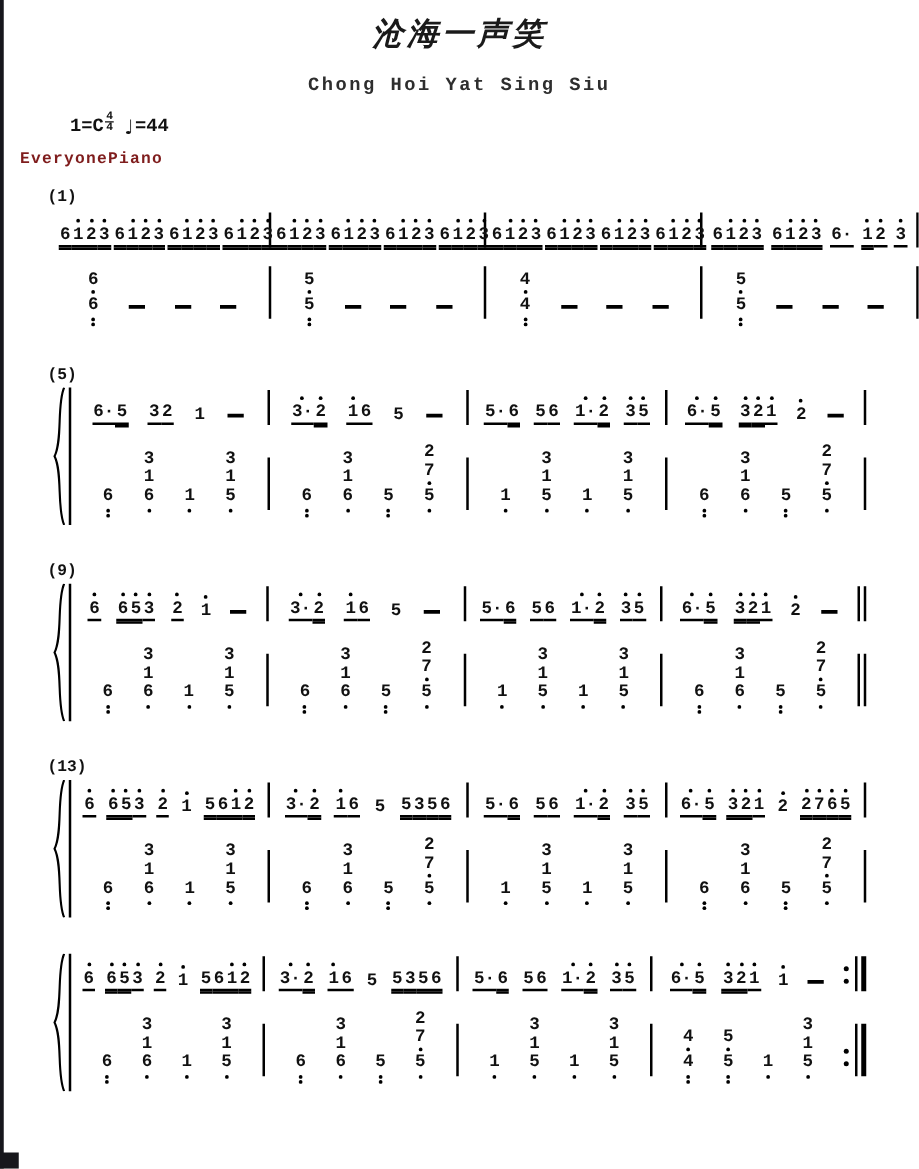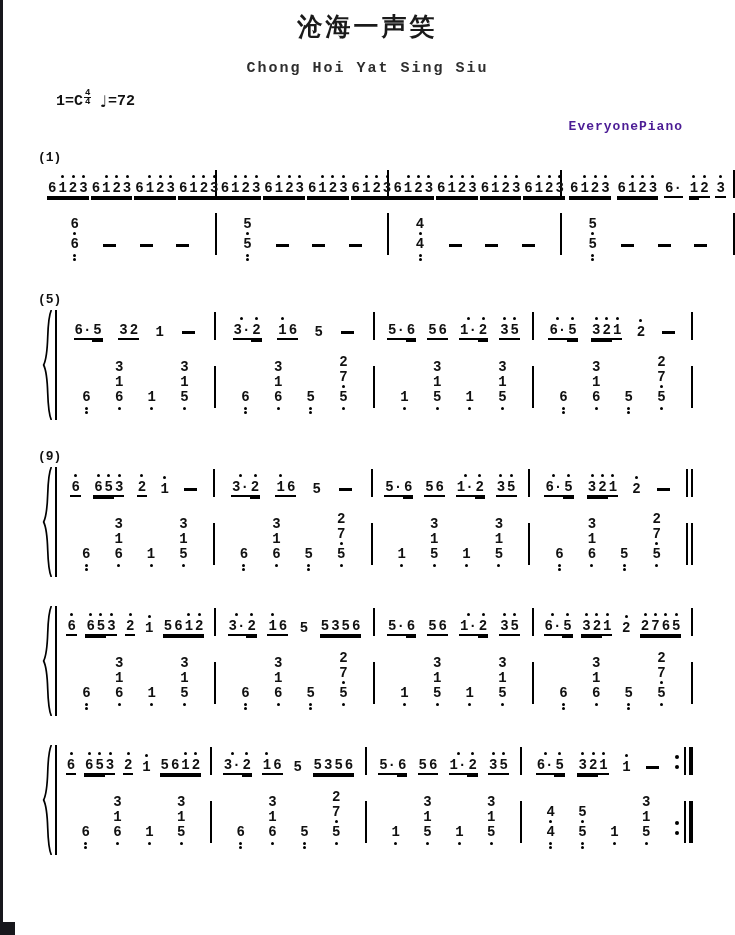--- a/index.html
+++ b/index.html
@@ -5,31 +5,31 @@
   html,body{margin:0;padding:0;}
   body{
     width:735px;height:935px;background:#ffffff;position:relative;overflow:hidden;
     font-family:"Liberation Mono",monospace;color:#111;
   }
   .left-edge{position:absolute;left:0;top:0;width:3px;height:935px;background:#17171c;}
   .corner-mark{position:absolute;left:0;bottom:0;width:15px;height:13px;background:#17171c;}
 
   .title{
     text-align:center;margin-top:10px;font-size:25px;font-weight:bold;letter-spacing:3px;
-    font-family:"DejaVu Sans",sans-serif;color:#1a1a1a;
+    font-family:"DejaVu Sans",sans-serif;color:#1a1a1a;font-style:italic;
   }
   .subtitle{
     text-align:center;margin-top:17px;font-size:15px;font-weight:bold;letter-spacing:2px;
     color:#2e2e2e;font-family:"Liberation Mono",monospace;
   }
   .meta-row{margin:14px 0 0 56px;font-size:15px;font-weight:bold;display:flex;align-items:center;height:20px;}
   .frac{display:inline-flex;flex-direction:column;align-items:center;font-size:9px;line-height:8px;margin:-8px 8px 0 1px;font-weight:bold;}
   .frac .ft{border-bottom:1px solid #111;padding:0 1px;}
   .tempo-note{font-family:"DejaVu Sans",sans-serif;font-size:16px;margin-right:1px;}
-  .credit{ text-align:right;margin:8px 52px 0 16px;font-size:13px;font-weight:bold;letter-spacing:1px;color:#4c1d95;}
+  .credit{ margin:8px 52px 0 16px;font-size:13px;font-weight:bold;letter-spacing:1px;color:#7f1d1d;}
 
   #score{margin:16px 42px 0 42px;}
   .system{margin-bottom:29px;}
   .syslabel{font-size:13px;font-weight:bold;margin:0 0 3px -4px;}
   .sysbody{display:flex;align-items:stretch;}
   .bracesvg{width:11px;align-self:stretch;margin-right:2px;}
   .startbar{width:2px;background:#000;}
   .staves{flex:1;display:flex;flex-direction:column;gap:15px;padding-top:2px;}
   .staffrow{display:flex;align-items:flex-end;}
   .measure{flex:1;display:flex;align-items:flex-end;justify-content:space-evenly;padding:0 2px;min-width:0;}
@@ -73,21 +73,21 @@
 <div class="title">沧海一声笑</div>
 <div class="subtitle">Chong Hoi Yat Sing Siu</div>
 
 <div class="meta-row">
   <span>1=C</span>
   <span class="frac">
     <span class="ft">4</span>
     <span>4</span>
   </span>
   <span class="tempo-note">♩</span>
-  <span>=72</span>
+  <span>=44</span>
 </div>
 
 <div class="credit">EveryonePiano</div>
 
 <div id="score">
     <div class="system">
       <div class="syslabel">(1)</div>
       <div class="sysbody">
         <svg viewBox="0 0 10 100" preserveAspectRatio="none" class="bracesvg">
           <path d="M8.5,0 C3,12 7.5,38 1.5,50 C7.5,62 3,88 8.5,100" fill="none" stroke="#000" stroke-width="1.7" vector-effect="non-scaling-stroke"></path>
@@ -1431,20 +1431,21 @@
             </div>
             <div class="endgrp">
               <div class="bar"></div>
               <div class="bar"></div>
             </div>
           </div>
         </div>
       </div>
     </div>
     <div class="system">
+      <div class="syslabel">(13)</div>
       <div class="sysbody">
         <svg viewBox="0 0 10 100" preserveAspectRatio="none" class="bracesvg">
           <path d="M8.5,0 C3,12 7.5,38 1.5,50 C7.5,62 3,88 8.5,100" fill="none" stroke="#000" stroke-width="1.7" vector-effect="non-scaling-stroke"></path>
         </svg>
         <div class="startbar"></div>
         <div class="staves">
           <div class="staffrow rh">
             <div class="measure">
               <div class="grp">
                 <div class="note">

